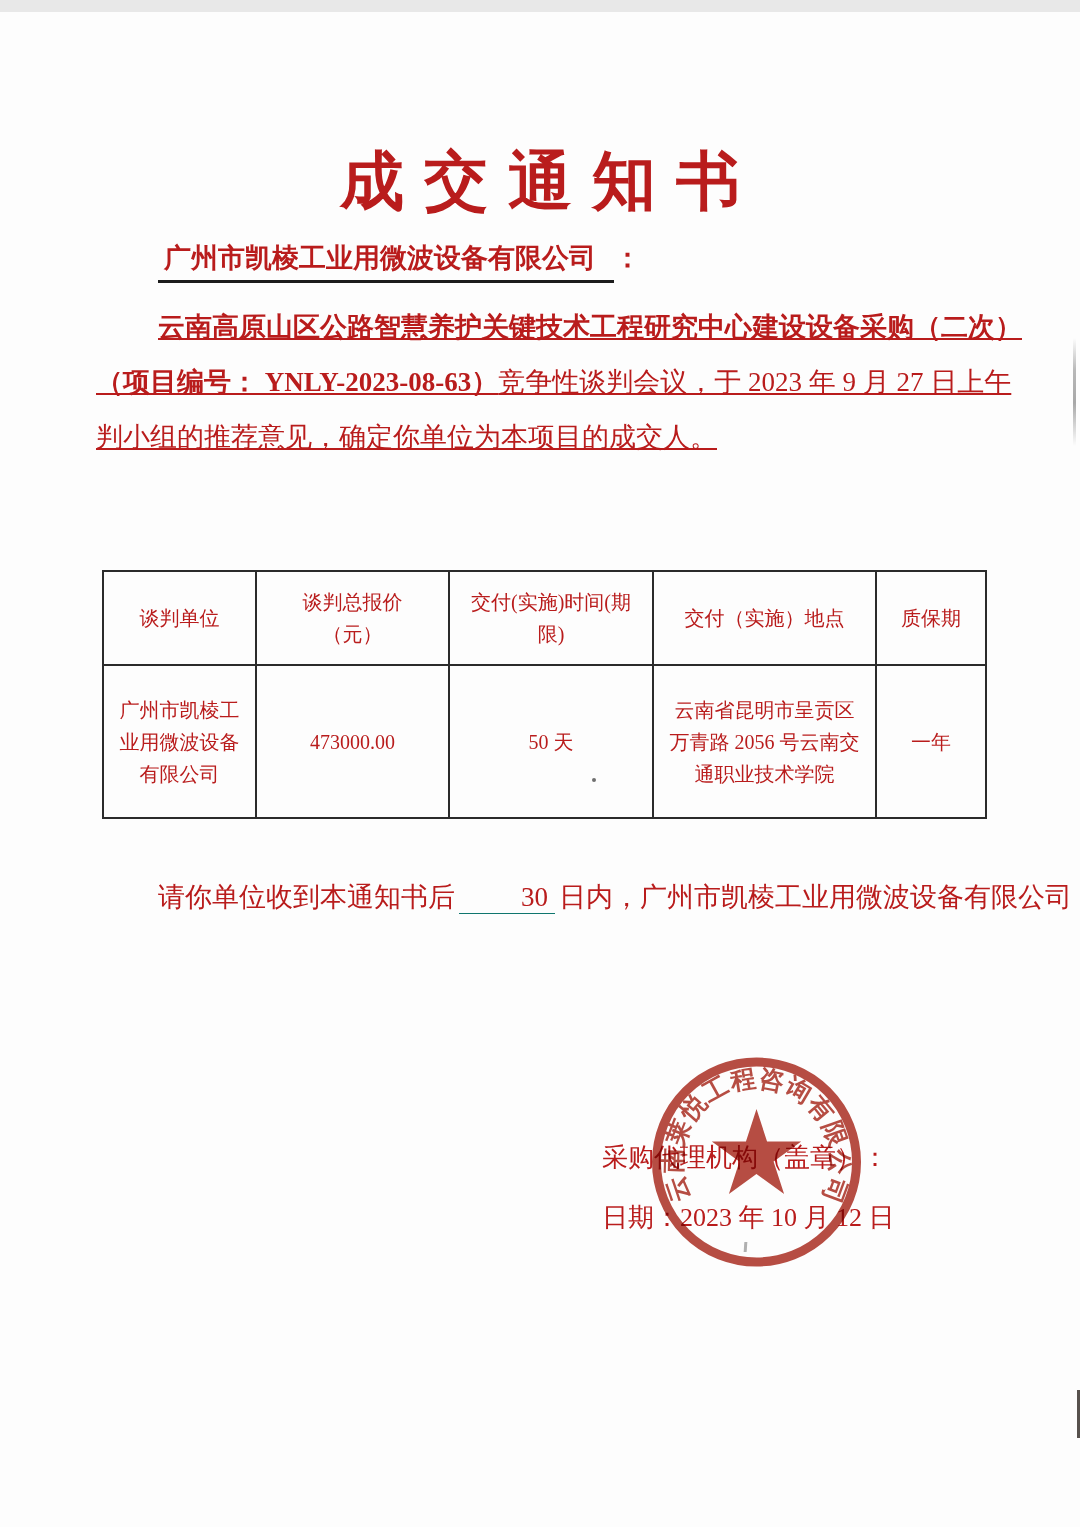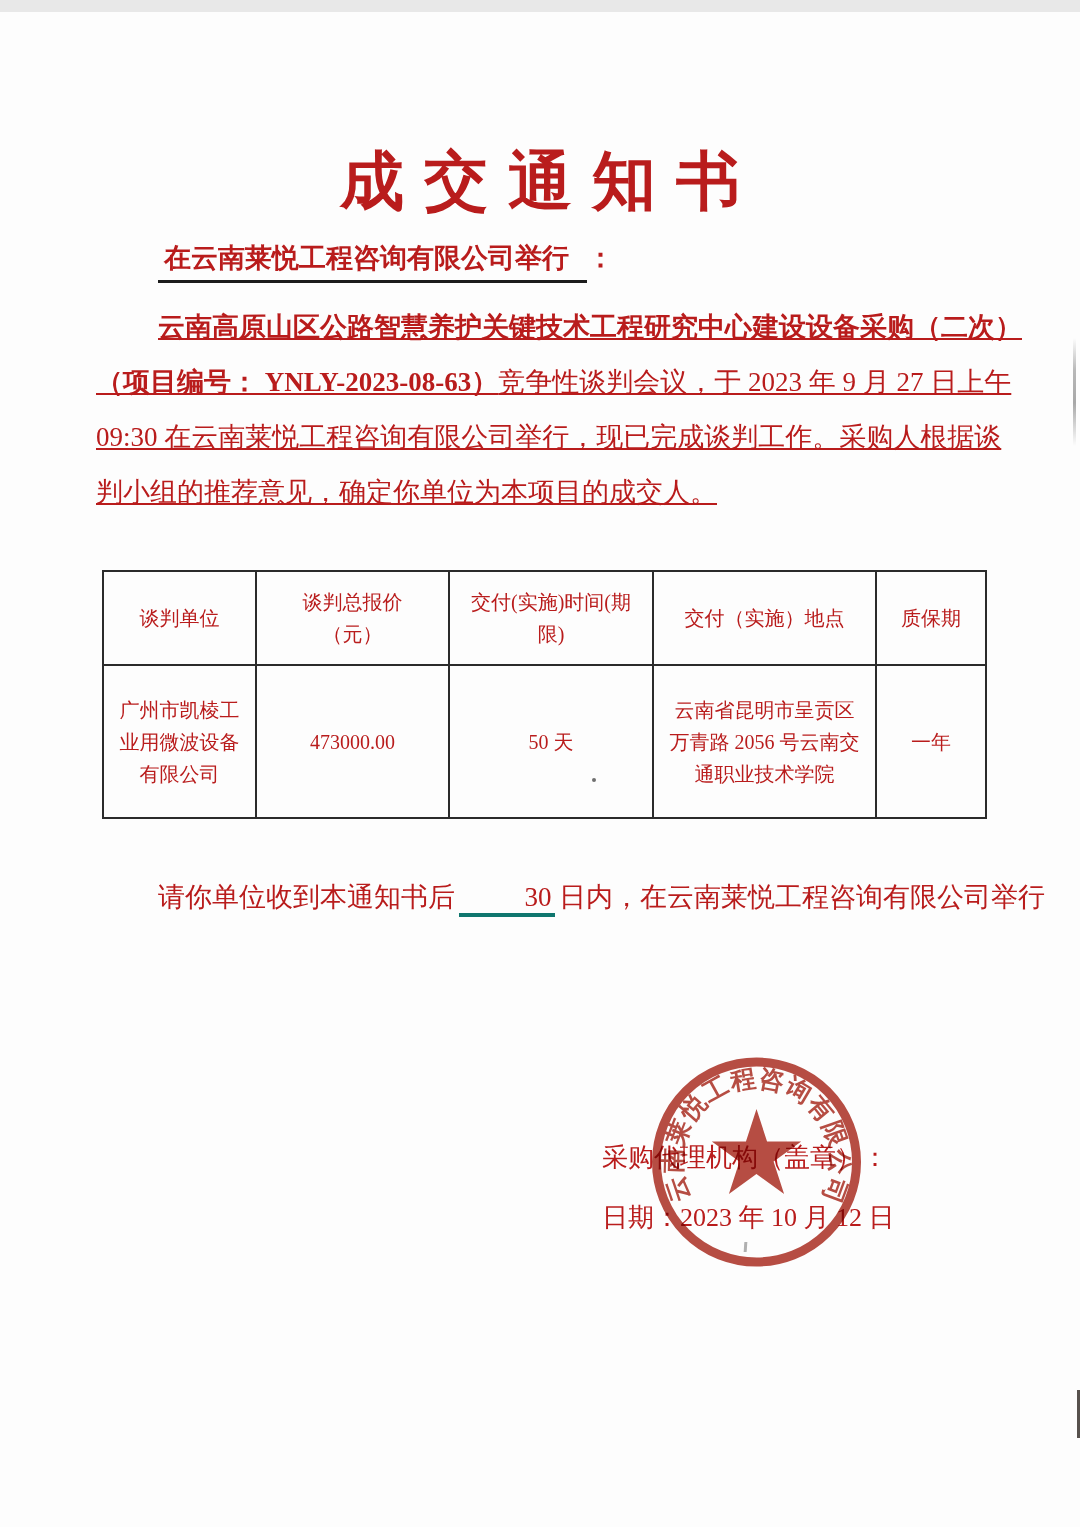--- a/index.html
+++ b/index.html
@@ -53,22 +53,22 @@
   .award-table tr.hdr td { height:84px; }
   .award-table tr.data td { height:143px;text-align:center; }
   .closing-block {
     position:absolute; left:96px; top:856px; width:890px;
     font-size:27px; line-height:58px;
   }
   .closing-block .line { white-space:nowrap; }
   .blank-underline {
     display:inline-block;
     min-width:96px;
-    border-bottom:4px solid #0f766e;
-    text-align:center;
+    border-bottom:1px solid #0f766e;
+    text-align:left;
     line-height:32px;
     margin:0 4px;
   }
   .signature-block {
     position:absolute; left:602px; top:1116px;
     font-size:26px; line-height:60px;
     white-space:nowrap;
   }
   .stamp {
     position:absolute; left:644px; top:1038px;
@@ -113,27 +113,26 @@
   }
 </style>
 </head>
 <body>
 
 <div class="page">
 
   <div class="doc-title">成交通知书</div>
 
   <div class="addressee">
-    <span class="company">在云南莱悦工程咨询有限公司举行</span><span>：</span>
+    <span class="company">广州市凯棱工业用微波设备有限公司</span><span>：</span>
   </div>
 
   <div class="body-block">
     <div class="line indent bold">云南高原山区公路智慧养护关键技术工程研究中心建设设备采购（二次）</div>
     <div class="line"><span class="bold">（项目编号： YNLY-2023-08-63）</span><span>竞争性谈判会议，于 2023 年 9 月 27 日上午</span></div>
-    <div class="line">09:30 在云南莱悦工程咨询有限公司举行，现已完成谈判工作。采购人根据谈</div>
     <div class="line">判小组的推荐意见，确定你单位为本项目的成交人。</div>
   </div>
 
   <table class="award-table">
     <colgroup>
       <col style="width:153px">
       <col style="width:193px">
       <col style="width:204px">
       <col style="width:223px">
       <col style="width:110px">
@@ -176,21 +175,21 @@
             <div>通职业技术学院</div>
           </td>
       <td>
             <div>一年</div>
           </td>
     </tr>
   </tbody>
     </table>
 
   <div class="closing-block">
-    <div class="line indent"><span>请你单位收到本通知书后</span><span class="blank-underline">30</span><span>日内，在云南莱悦工程咨询有限公司举行</span></div>
+    <div class="line indent"><span>请你单位收到本通知书后</span><span class="blank-underline">30</span><span>日内，广州市凯棱工业用微波设备有限公司</span></div>
   </div>
 
   <div class="signature-block">
     <div>采购代理机构（盖章）：</div>
     <div>日期：2023 年 10 月 12 日</div>
   </div>
 
   <svg class="stamp" viewBox="0 0 225 225" xmlns="http://www.w3.org/2000/svg">
     <circle cx="112.5" cy="112" r="100" fill="none" stroke="#b0392e" stroke-width="9"></circle>
     <path d="M112.5,59 L140.1,144 L67.8,91.5 L157.2,91.5 L84.9,144 Z" fill="#b0392e"></path>

